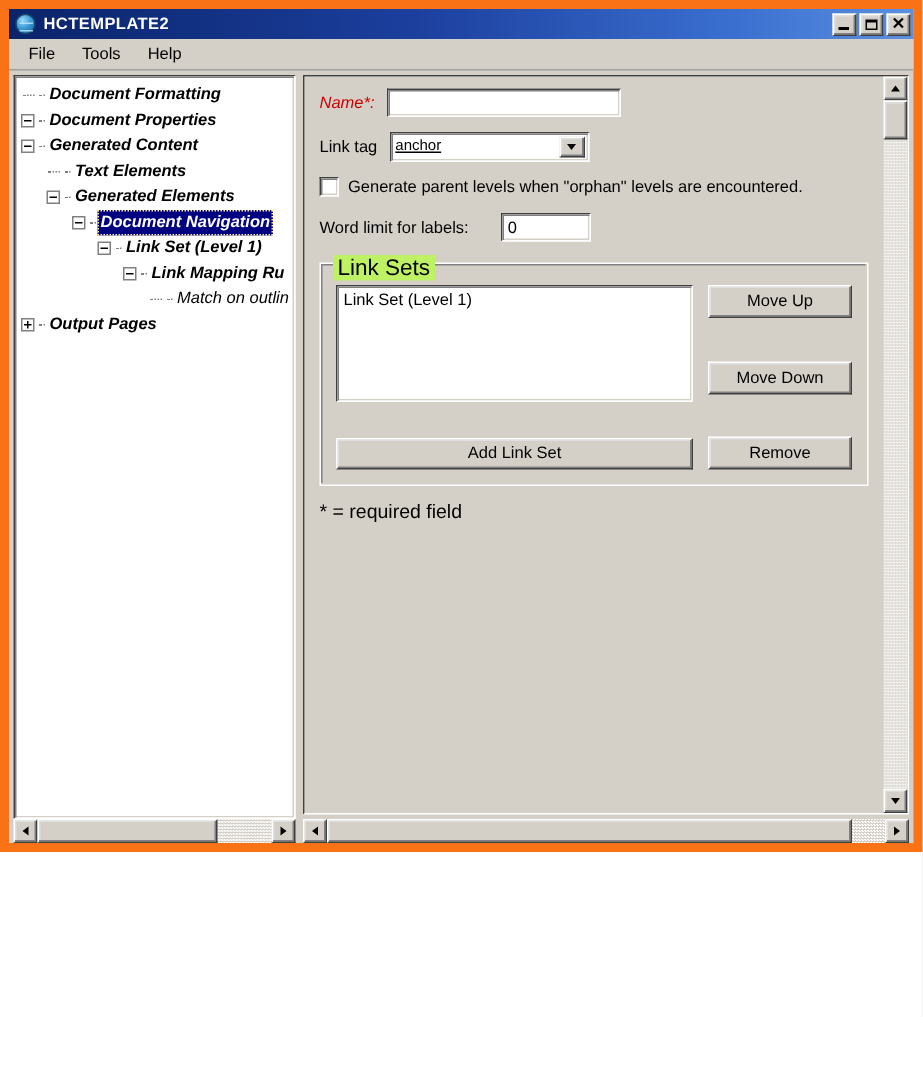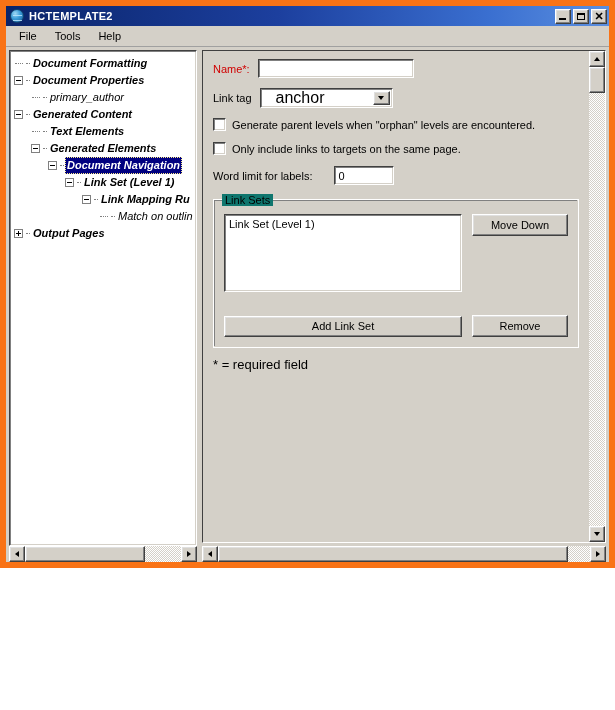--- a/index.html
+++ b/index.html
@@ -339,21 +339,21 @@
     cursor: default;
   }
 
   
   .field-row {
     display: flex;
     align-items: center;
     margin-bottom: 10px;
   }
   .lbl { font-size: 11px; color: #000; white-space: nowrap; }
-  .lbl-required { color: #d00000; }
+  .lbl-required { color: #d00000; font-style: italic; }
   .txtbox {
     background: #ffffff;
     height: 19px;
     font-size: 11px;
     color: #000;
     display: flex;
     align-items: center;
     padding: 0 3px;
     box-sizing: border-box;
     cursor: text;
@@ -363,26 +363,27 @@
     margin-left: 8px;
     width: 133px;
     height: 20px;
     display: flex;
     background: #ffffff;
     box-sizing: border-box;
     position: relative;
   }
   #combo-value {
     flex: 1 1 auto;
-    font-size: 16px;
+    font-size: 10px;
     line-height: 18px;
-    padding-left: 15px;
+    padding-left: 3px;
     color: #000;
     white-space: nowrap;
     overflow: hidden;
+    text-decoration: underline;
   }
   #combo-btn {
     width: 17px;
     min-width: 17px;
     margin: 2px 2px 2px 0;
     background: #d4d0c8;
     position: relative;
     cursor: default;
   }
   .chk-row {
@@ -418,23 +419,23 @@
   #linksets-group::after {
     content: "";
     position: absolute;
     left: 0; top: 0; bottom: 1px;
     width: 1px;
     background: #808080;
   }
   #group-legend {
     position: absolute;
     left: 8px; top: -6px;
-    background: #0f766e;
+    background: #bef264;
     padding: 0 3px;
-    font-size: 11px;
+    font-size: 15px;
     color: #000;
     z-index: 2;
   }
   #group-body { display: flex; }
   #linkset-list-col { flex: 1 1 auto; min-width: 0; }
   #linkset-list {
     height: 78px;
     background: #ffffff;
     padding: 2px 0 0 0;
     overflow: hidden;
@@ -513,28 +514,20 @@
             <div class="dots" style="width: 4px;"></div>
             <span class="tree-label bold">Document Formatting</span>
           </div>
           <div class="tree-row">
             <div class="indent" style="width: 4px;"></div>
             <div class="tw-box"></div>
             <div class="dots" style="width: 4px;"></div>
             <span class="tree-label bold">Document Properties</span>
           </div>
           <div class="tree-row">
-            <div class="indent" style="width: 21px;"></div>
-            <div class="tw-spacer">
-              <div style="position: absolute; left: 1px; top: 4px; width: 8px; height: 1px; border-top: 1px dotted rgb(128, 128, 128);"></div>
-            </div>
-            <div class="dots" style="width: 4px;"></div>
-            <span class="tree-label">primary_author</span>
-          </div>
-          <div class="tree-row">
             <div class="indent" style="width: 4px;"></div>
             <div class="tw-box"></div>
             <div class="dots" style="width: 4px;"></div>
             <span class="tree-label bold">Generated Content</span>
           </div>
           <div class="tree-row">
             <div class="indent" style="width: 21px;"></div>
             <div class="tw-spacer">
               <div style="position: absolute; left: 1px; top: 4px; width: 8px; height: 1px; border-top: 1px dotted rgb(128, 128, 128);"></div>
             </div>
@@ -614,42 +607,39 @@
                   <span class="arrow arrow-down"></span>
                 </div>
               </div>
             </div>
 
             <div class="chk-row">
               <div class="checkbox sunken-deep"></div>
               <span class="lbl">Generate parent levels when "orphan" levels are encountered.</span>
             </div>
 
-            <div class="chk-row">
-              <div class="checkbox sunken-deep"></div>
-              <span class="lbl">Only include links to targets on the same page.</span>
-            </div>
 
             <div class="field-row">
               <span class="lbl">Word limit for labels:</span>
               <div id="wordlimit-input" class="txtbox sunken-deep">
                 <span>0</span>
               </div>
             </div>
 
             <div id="linksets-group">
               <span id="group-legend">Link Sets</span>
               <div id="group-body">
                 <div id="linkset-list-col">
                   <div id="linkset-list" class="sunken-deep">
                     <div class="list-item">Link Set (Level 1)</div>
                   </div>
                   <div id="addlinkset-btn" class="btn raised">Add Link Set</div>
                 </div>
                 <div id="side-buttons">
+                  <div class="btn raised">Move Up</div>
                   <div class="btn raised">Move Down</div>
                   <div class="btn raised">Remove</div>
                 </div>
               </div>
             </div>
 
             <div id="required-note">* = required field</div>
 
           </div>
         </div>

